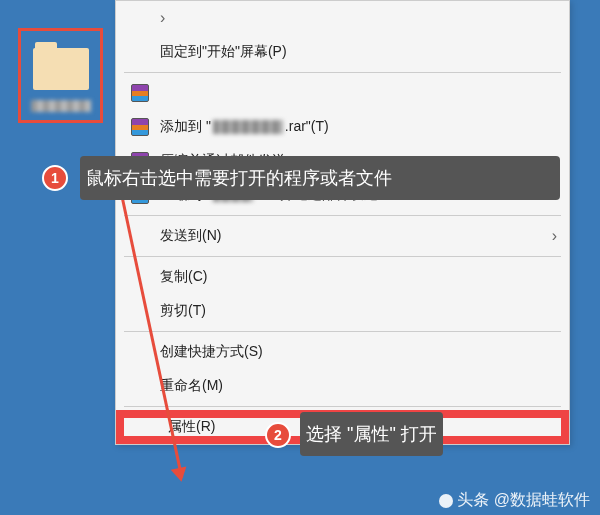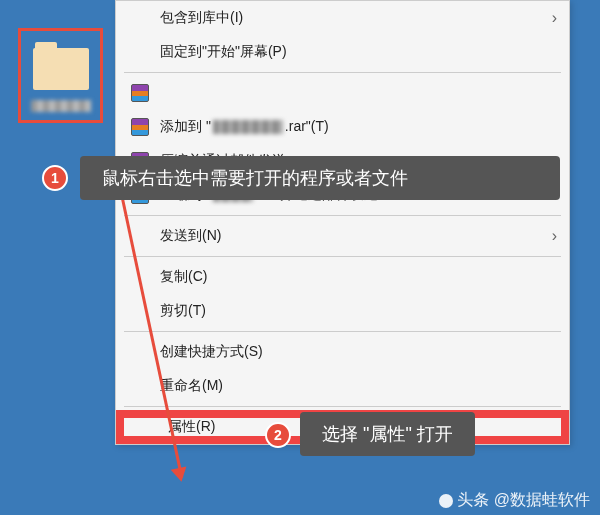--- a/index.html
+++ b/index.html
@@ -118,21 +118,21 @@
       font-size: 14px;
       z-index: 20;
     }
     .badge-1 { top: 165px; left: 42px; }
     .badge-2 { top: 422px; left: 265px; }
     .tooltip {
       position: absolute;
       background: #555;
       color: #fff;
       font-size: 18px;
-      padding: 10px 22px;
+      padding: 10px 6px;
       border-radius: 4px;
       z-index: 15;
     }
     .tooltip-1 { top: 156px; left: 80px; width: 480px; }
     .tooltip-2 { top: 412px; left: 300px; }
     .pointer-line {
       position: absolute;
       top: 194px;
       left: 120px;
       width: 3px;
@@ -177,21 +177,20 @@
 <body>
 
 <div class="folder-icon">
   <div class="folder-glyph"></div>
   <div class="folder-label-blur"></div>
 </div>
 
 <div class="context-menu">
   <div class="menu-item">
     <span class="icon-slot"></span>
-    <span class="label">包含到库中(I)</span>
     <span class="arrow">›</span>
   </div>
   <div class="menu-item">
     <span class="icon-slot"></span>
     <span class="label">固定到"开始"屏幕(P)</span>
   </div>
   <div class="separator"></div>
   <div class="menu-item">
     <span class="icon-slot">
         <span class="winrar-icon"></span>

